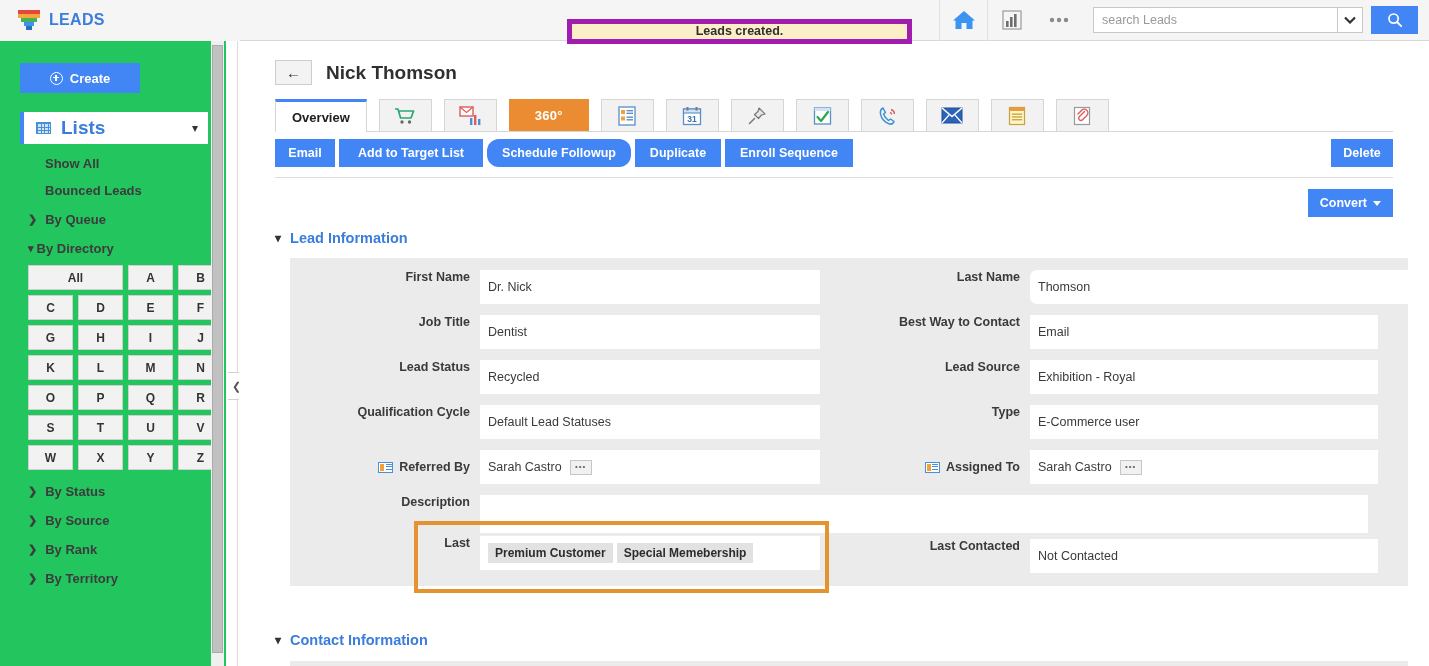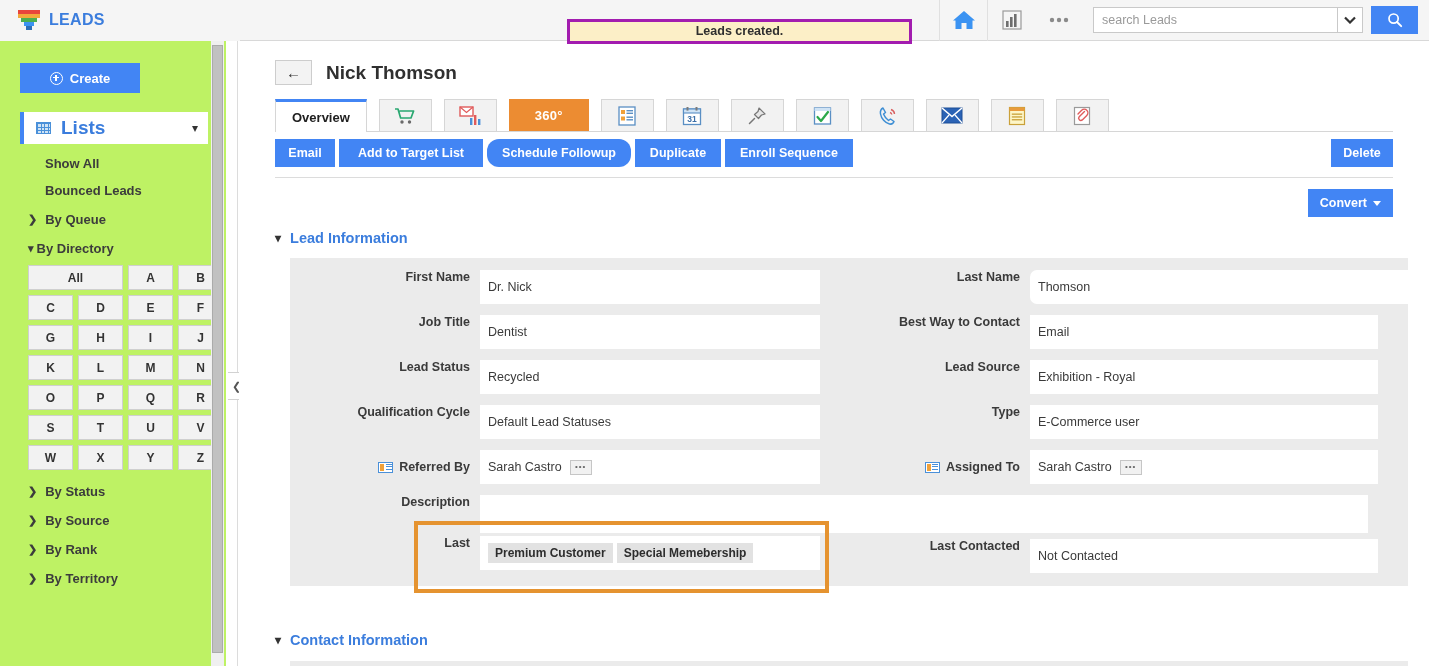--- a/index.html
+++ b/index.html
@@ -30,21 +30,21 @@
   .f2 { top: 5px;  width: 22px; height: 4px;  background: #f2a93b; left: 0 !important; }
   .f3 { top: 9px;  width: 16px; height: 4px;  background: #4caf50; left: 3px !important; }
   .f4 { top: 13px; width: 10px; height: 4px;  background: #3b93f2; left: 6px !important; }
   .f5 { top: 17px; width: 6px;  height: 4px;  background: #2d6fb8; left: 8px !important; }
   #brand-text { color: #3b7ddd; font-weight: bold; font-size: 16px; letter-spacing: .3px; }
 
   #alert-wrap { flex: 1 1 auto; height: 41px; position: relative; }
   #alert {
     position: absolute; left: 327px; top: 19px;
     width: 345px; height: 25px;
-    background: #fcefc7; border: 3px solid #a21caf;
+    background: #fcefc7; border: 5px solid #a21caf;
     color: #2f2f2f; font-weight: bold; font-size: 12.5px;
     display: flex; align-items: center; justify-content: center;
     z-index: 5;
   }
 
   #top-actions { display: flex; align-items: center; height: 41px; }
   .top-ico-cell {
     width: 48px; height: 41px; display: flex; align-items: center; justify-content: center;
     border-left: 1px solid #e0e0e0;
   }
@@ -60,21 +60,21 @@
     display: flex; align-items: center; justify-content: center; font-size: 11px; color: #444;
   }
   #search-btn {
     width: 47px; height: 28px; background: #4285f4; margin-left: 8px;
     display: flex; align-items: center; justify-content: center;
   }
 
   
   #sidebar {
     position: absolute; left: 0; top: 41px; width: 226px; height: 625px;
-    background: #bef264;
+    background: #22c55e;
     overflow: hidden;
   }
   #create-btn {
     margin: 22px 0 0 20px; width: 120px; height: 30px;
     background: #4285f4; color: #fff; font-weight: bold; font-size: 13px;
     display: flex; align-items: center; justify-content: center; gap: 7px;
   }
   .circ-plus {
     width: 13px; height: 13px; border-radius: 50%; border: 1.6px solid #fff;
     position: relative; display: inline-block;

